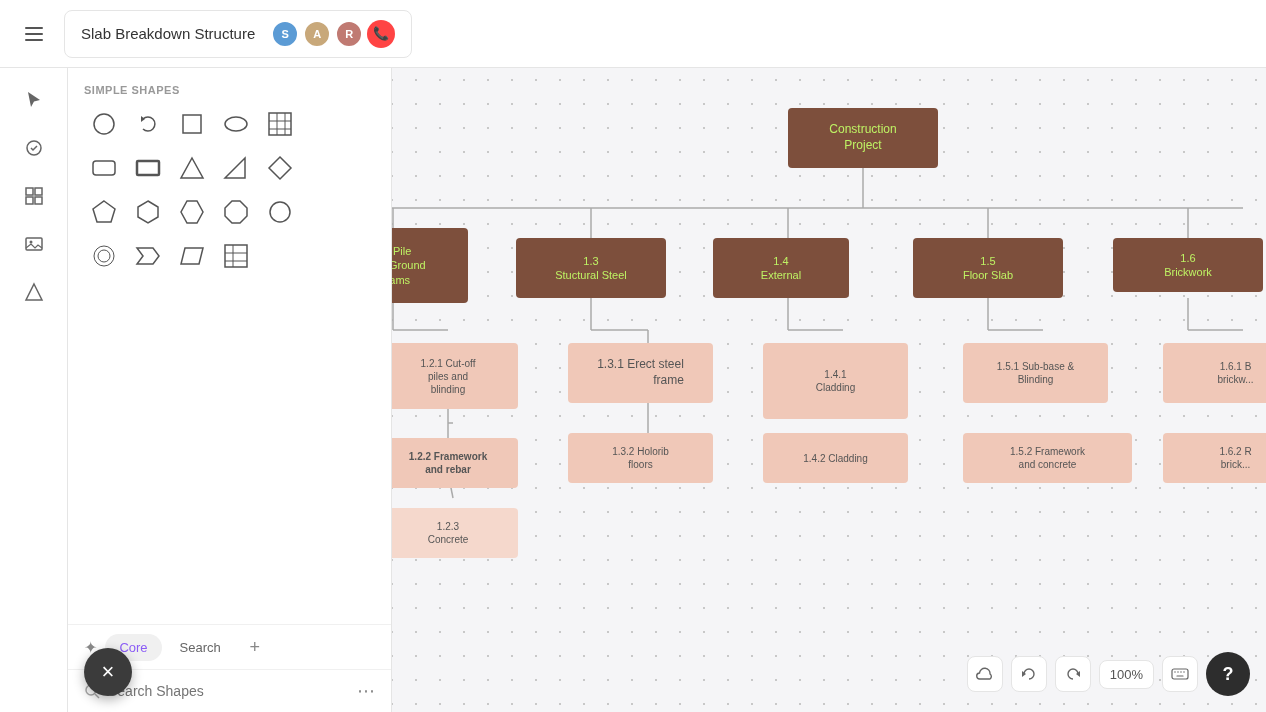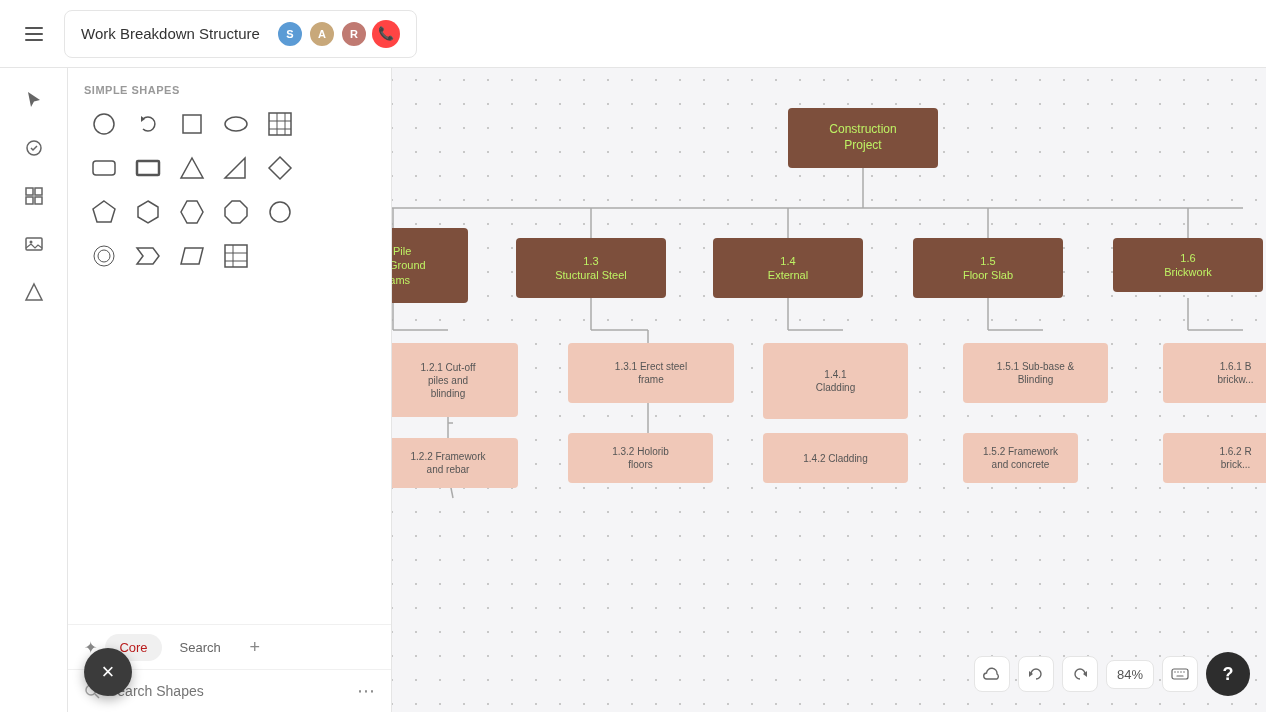--- a/index.html
+++ b/index.html
@@ -74,21 +74,21 @@
 
     
     .panel-tabs {
       display: flex; align-items: center; padding: 8px 16px; gap: 4px;
       border-top: 1px solid #f0f0f0; margin-top: auto;
     }
     .tab-btn {
       padding: 6px 14px; border-radius: 20px; font-size: 13px; cursor: pointer;
       border: none; background: transparent; color: #666;
     }
-    .tab-btn.active { background: #f0f0f0; font-weight: 500; color: #b91c1c; }
+    .tab-btn.active { background: #f0f0f0; font-weight: 500; color: #8b5cf6; }
     .tab-add { width: 28px; height: 28px; display: flex; align-items: center; justify-content: center; cursor: pointer; color: #888; font-size: 18px; margin-left: 2px; }
 
     
     .search-bar {
       display: flex; align-items: center; padding: 10px 16px;
       border-top: 1px solid #f0f0f0; gap: 8px;
     }
     .search-input {
       flex: 1; border: none; outline: none; font-size: 14px; color: #999; background: transparent;
     }
@@ -144,21 +144,21 @@
 
 <div class="header">
   <div class="menu-btn">
     <svg width="18" height="14" viewBox="0 0 18 14" fill="none">
       <rect y="0" width="18" height="2" rx="1" fill="#555"></rect>
       <rect y="6" width="18" height="2" rx="1" fill="#555"></rect>
       <rect y="12" width="18" height="2" rx="1" fill="#555"></rect>
     </svg>
   </div>
   <div class="header-title-bar">
-    <span class="doc-title">Work Breakdown Structure</span>
+    <span class="doc-title">Slab Breakdown Structure</span>
     <div class="avatars">
       <div class="avatar" style="background:#5b9bd5;">S</div>
       <div class="avatar" style="background:#c8a87a;">A</div>
       <div class="avatar" style="background:#c07a72;">R</div>
       <div class="call-icon">📞</div>
     </div>
   </div>
 </div>
 
 <div class="left-sidebar">
@@ -367,55 +367,58 @@
 
     <div class="wbs-box box-dark" style="left:70px; top:160px; width:150px; height:60px; font-size:11px;">
       <span>1.1<br>Site  Prep</span>
     </div>
     <div class="wbs-box box-dark" style="left:270px; top:150px; width:150px; height:75px; font-size:11px;">
       <span>1.2  Pile<br>Caps/Ground<br>Beams</span>
     </div>
     <div class="wbs-box box-dark" style="left:468px; top:160px; width:150px; height:60px; font-size:11px;">
       <span>1.3<br>Stuctural   Steel</span>
     </div>
-    <div class="wbs-box box-dark" style="left:665px; top:160px; width:150px; height:60px; font-size:11px;">
+    <div class="wbs-box box-dark" style="left:665px; top:160px; width:136px; height:60px; font-size:11px;">
       <span>1.4<br>External</span>
     </div>
     <div class="wbs-box box-dark" style="left:865px; top:160px; width:150px; height:60px; font-size:11px;">
       <span>1.5<br>Floor   Slab</span>
     </div>
     <div class="wbs-box box-dark" style="left:1065px; top:160px; width:150px; height:54px; font-size:11px;">
       <span>1.6<br>Brickwork</span>
     </div>
 
-    <div class="wbs-box box-light" style="left:330px; top:265px; width:140px; height:74px; font-size:10px;">
+    <div class="wbs-box box-light" style="left:330px; top:265px; width:140px; height:66px; font-size:10px;">
       <span>1.2.1  Cut-off<br>piles  and<br>blinding</span>
     </div>
-    <div class="wbs-box box-light" style="left:330px; top:360px; width:140px; height:50px; font-size:10px;">
+    <div class="wbs-box box-light" style="left:330px; top:360px; width:140px; height:50px; font-size:10px;font-weight:bold;">
       <span>1.2.2  Framework<br>and  rebar</span>
     </div>
-
-    <div class="wbs-box box-light" style="left:520px; top:265px; width:166px; height:60px; font-size:10px;">
+    <div class="wbs-box box-lighter" style="left:330px; top:430px; width:140px; height:50px; font-size:10px;">
+      <span>1.2.3<br>Concrete</span>
+    </div>
+
+    <div class="wbs-box box-light" style="left:520px; top:265px; width:145px; height:60px; font-size:12px;text-align:right;">
       <span>1.3.1   Erect  steel<br>frame</span>
     </div>
     <div class="wbs-box box-light" style="left:520px; top:355px; width:145px; height:50px; font-size:10px;">
       <span>1.3.2  Holorib<br>floors</span>
     </div>
 
     <div class="wbs-box box-light" style="left:715px; top:265px; width:145px; height:76px; font-size:10px;">
       <span>1.4.1<br>Cladding</span>
     </div>
     <div class="wbs-box box-light" style="left:715px; top:355px; width:145px; height:50px; font-size:10px;">
       <span>1.4.2  Cladding</span>
     </div>
 
     <div class="wbs-box box-light" style="left:915px; top:265px; width:145px; height:60px; font-size:10px;">
       <span>1.5.1  Sub-base  &amp;<br>Blinding</span>
     </div>
-    <div class="wbs-box box-light" style="left:915px; top:355px; width:115px; height:50px; font-size:10px;">
+    <div class="wbs-box box-light" style="left:915px; top:355px; width:169px; height:50px; font-size:10px;">
       <span>1.5.2  Framework<br>and  concrete</span>
     </div>
 
     <div class="wbs-box box-light" style="left:1115px; top:265px; width:145px; height:60px; font-size:10px;">
       <span>1.6.1  B<br>brickw...</span>
     </div>
     <div class="wbs-box box-light" style="left:1115px; top:355px; width:145px; height:50px; font-size:10px;">
       <span>1.6.2  R<br>brick...</span>
     </div>
 
@@ -437,21 +440,21 @@
         <path d="M3 8 A5 5 0 1 1 8 13" stroke="#666" stroke-width="1.4" fill="none"></path>
         <polygon points="1,5 5,8 1,11" fill="#666"></polygon>
       </svg>
   </div>
   <div class="bottom-btn">
     <svg width="16" height="16" viewBox="0 0 16 16" fill="none">
         <path d="M13 8 A5 5 0 1 0 8 13" stroke="#666" stroke-width="1.4" fill="none"></path>
         <polygon points="15,5 11,8 15,11" fill="#666"></polygon>
       </svg>
   </div>
-  <div class="zoom-level">84%</div>
+  <div class="zoom-level">100%</div>
   <div class="bottom-btn">
     <svg width="18" height="12" viewBox="0 0 18 12" fill="none">
         <rect x="1" y="1" width="16" height="10" rx="2" stroke="#666" stroke-width="1.2" fill="none"></rect>
         <line x1="4" y1="4" x2="4" y2="4" stroke="#666" stroke-width="1.5" stroke-linecap="round"></line>
         <line x1="7" y1="4" x2="7" y2="4" stroke="#666" stroke-width="1.5" stroke-linecap="round"></line>
         <line x1="10" y1="4" x2="10" y2="4" stroke="#666" stroke-width="1.5" stroke-linecap="round"></line>
         <line x1="13" y1="4" x2="13" y2="4" stroke="#666" stroke-width="1.5" stroke-linecap="round"></line>
         <line x1="6" y1="8" x2="12" y2="8" stroke="#666" stroke-width="1.2" stroke-linecap="round"></line>
       </svg>
   </div>

